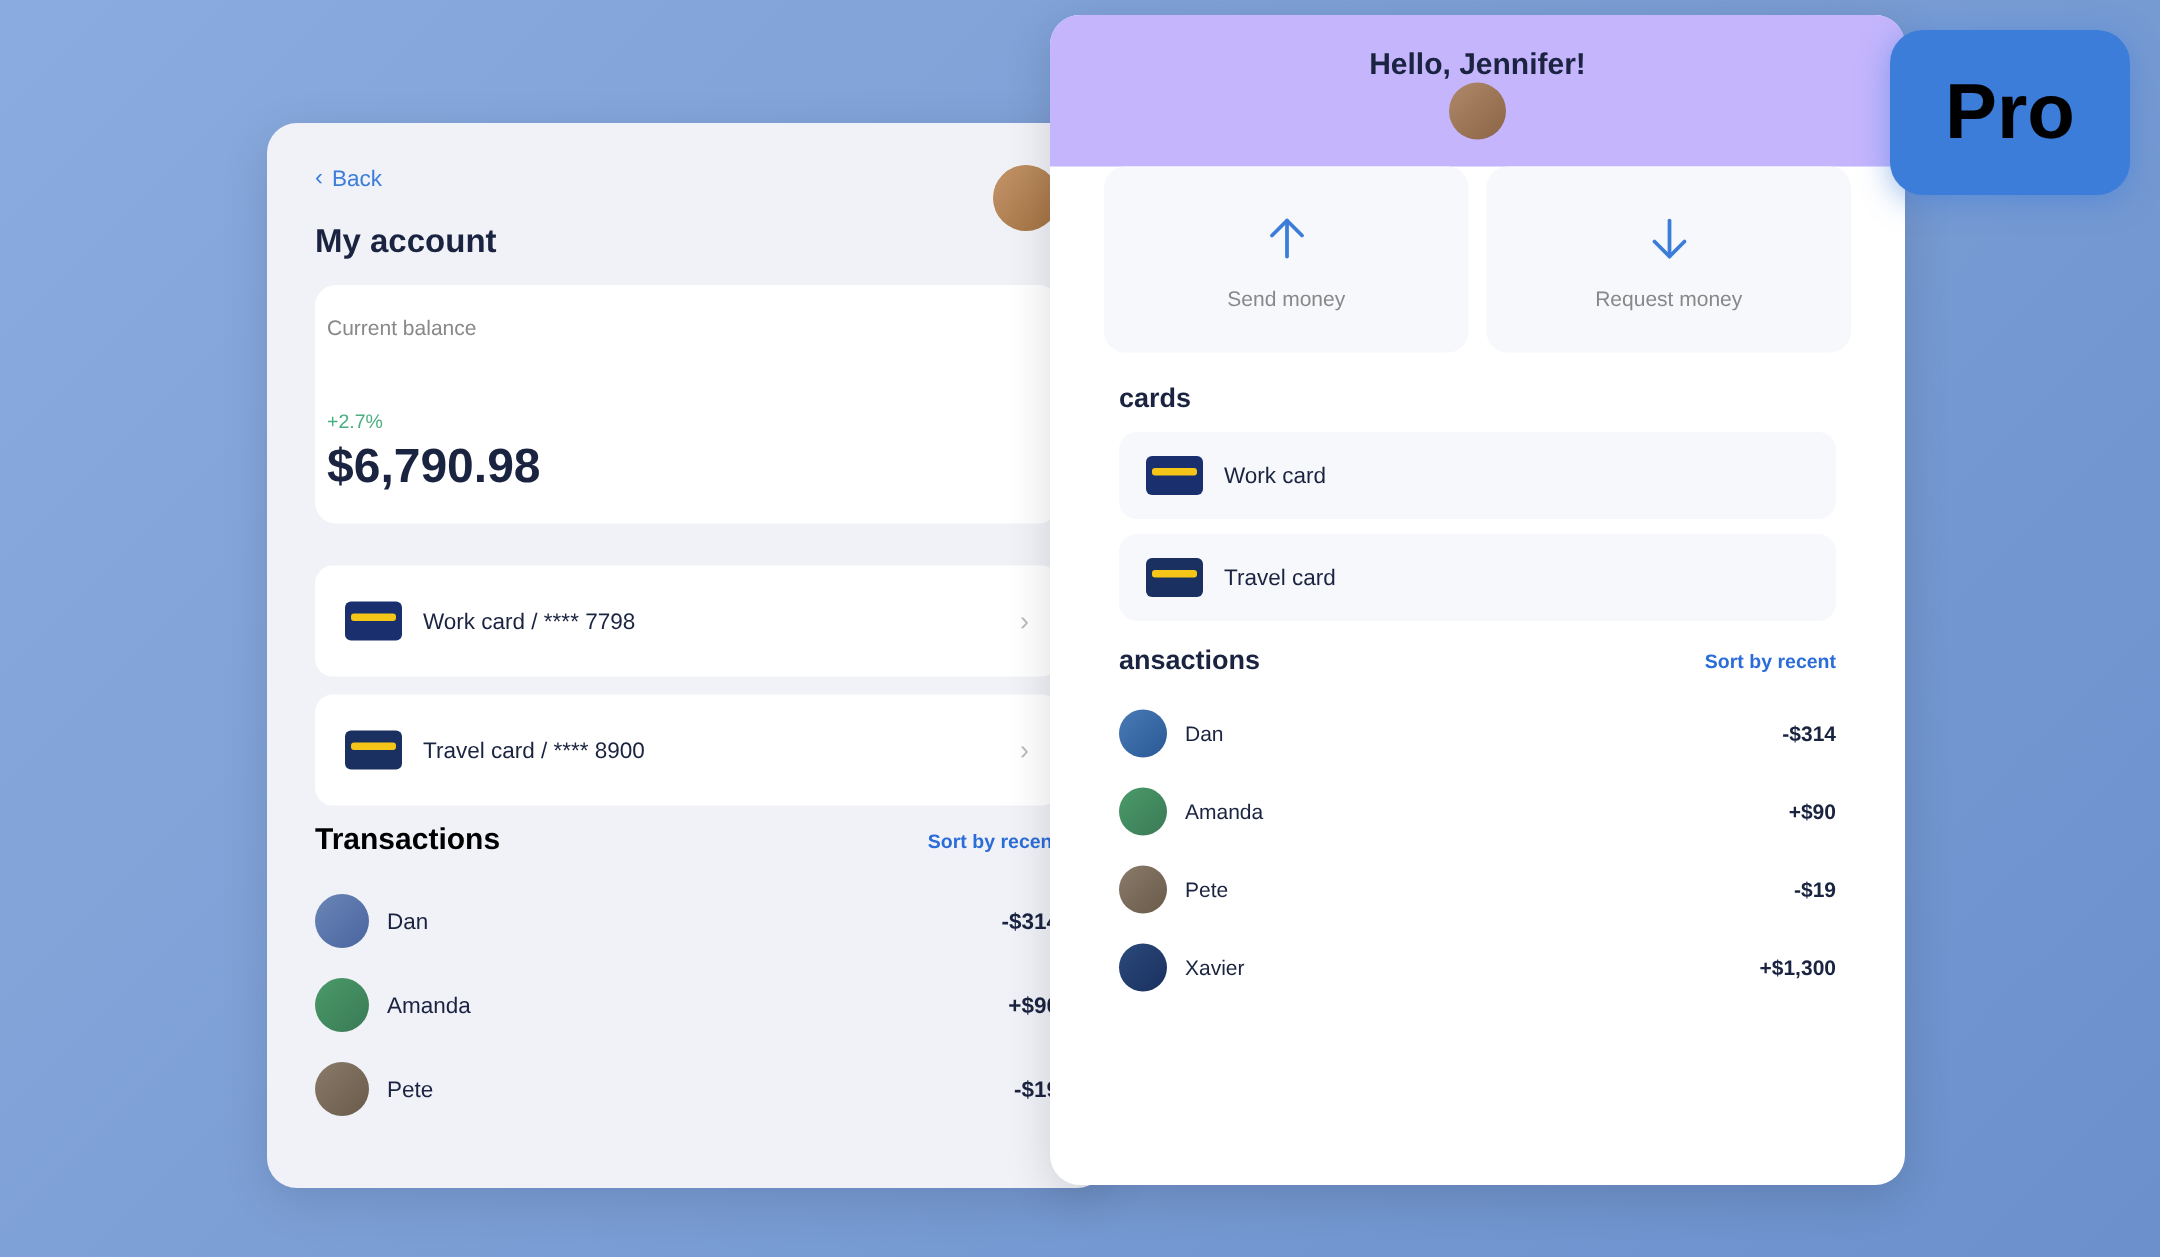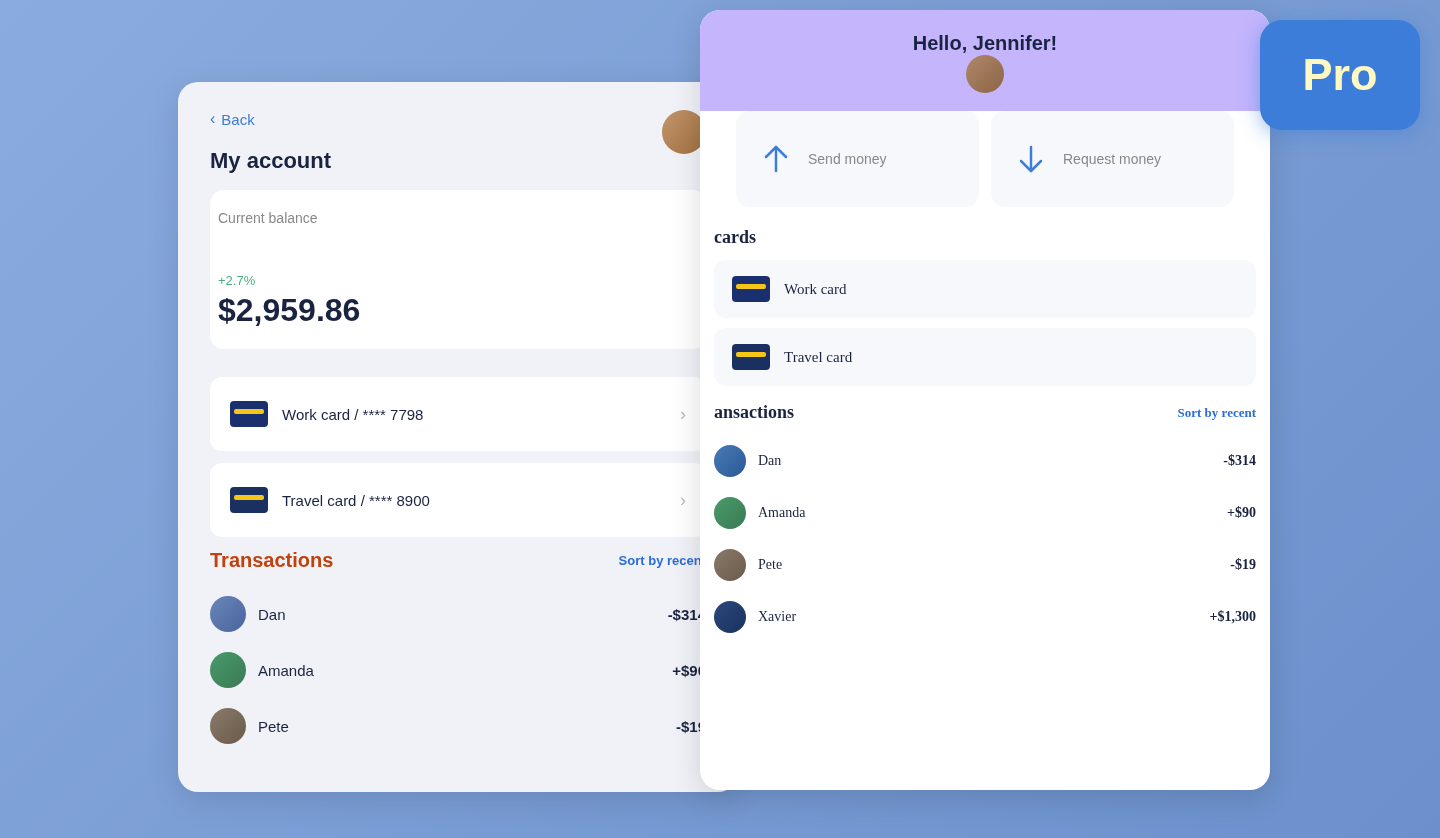--- a/index.html
+++ b/index.html
@@ -157,21 +157,21 @@
     .transactions-header {
       display: flex;
       align-items: center;
       justify-content: space-between;
       margin-bottom: 14px;
       margin-top: 8px;
     }
     .transactions-title {
       font-size: 20px;
       font-weight: 700;
-      color: #c2410c;
+      color: #000000;
     }
     .sort-btn {
       font-size: 13px;
       color: #2a6dd9;
       font-weight: 600;
       cursor: pointer;
     }
 
     .transaction-item {
       display: flex;
@@ -245,33 +245,32 @@
       padding: 0 30px;
       margin-bottom: 20px;
     }
     .action-card {
       flex: 1;
       background: #f7f8fc;
       border-radius: 14px;
       margin: 0 6px;
       padding: 28px 20px;
       display: flex;
-      flex-direction: row;
+      flex-direction: column;
       align-items: center;
       gap: 12px;
       cursor: pointer;
     }
     .action-label {
       font-size: 14px;
       color: #888;
     }
 
     .right-section {
-      padding: 0 14px;
-      font-family: Liberation Serif, serif;
+      padding: 0 46px;
     }
     .right-cards-title {
       font-size: 18px;
       font-weight: 700;
       color: #1a2340;
       margin-bottom: 12px;
     }
 
     .right-card-item {
       background: #f7f8fc;
@@ -349,23 +348,23 @@
       width: 160px;
       height: 110px;
       background: #3b7dd8;
       border-radius: 22px;
       display: flex;
       align-items: center;
       justify-content: center;
       box-shadow: 0 4px 20px rgba(59,125,216,0.5);
     }
     .pro-text {
-      font-size: 45px;
+      font-size: 52px;
       font-weight: 800;
-      color: #fef9c3;
+      color: #000000;
     }
 
     
     .svg-arrow {
       width: 40px;
       height: 40px;
     }
   </style>
 </head>
 <body>
@@ -381,21 +380,21 @@
 
   <div class="avatar-top-right">
     <div class="avatar-img"></div>
   </div>
 
   <div class="section-title">My account</div>
 
   <div class="balance-card">
     <div class="balance-label">Current balance</div>
     <div class="balance-pct">+2.7%</div>
-    <div class="balance-amount">$2,959.86</div>
+    <div class="balance-amount">$6,790.98</div>
   </div>
 
 
   <div class="card-item">
     <div class="card-item-left">
       <div class="card-icon"></div>
       <span class="card-label">Work card / **** 7798</span>
     </div>
     <span class="chevron-right">›</span>
   </div>

